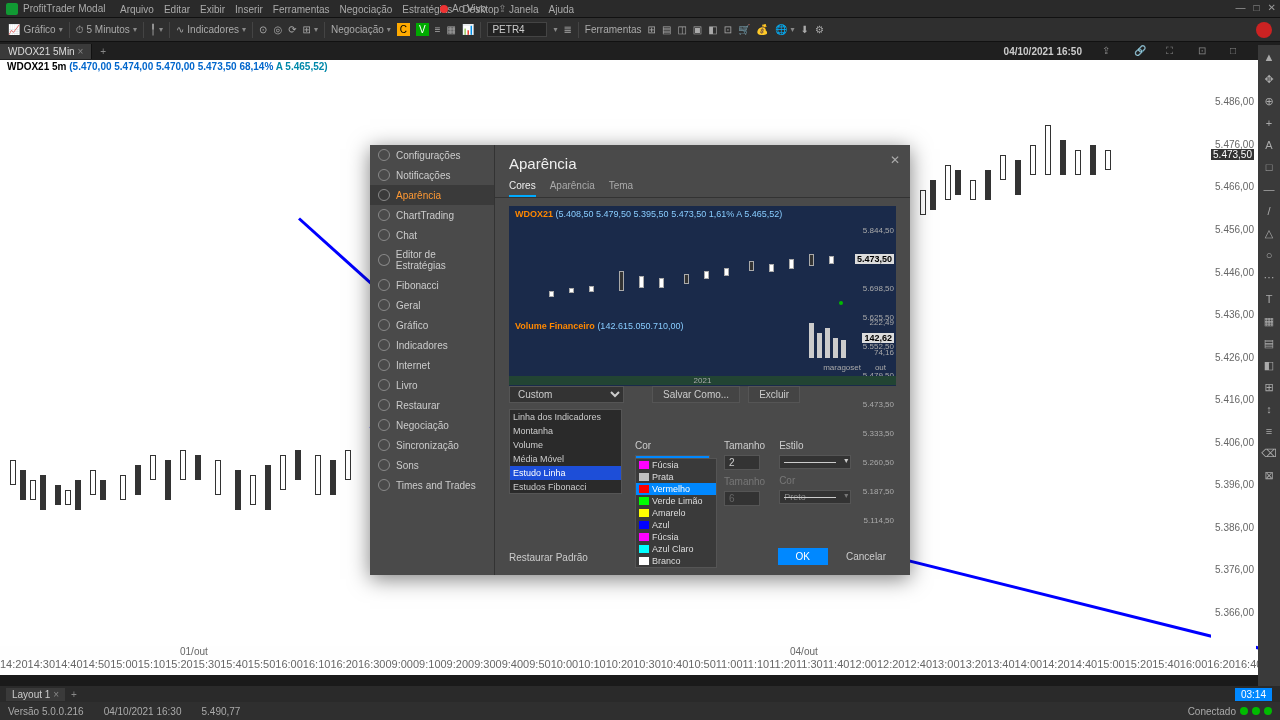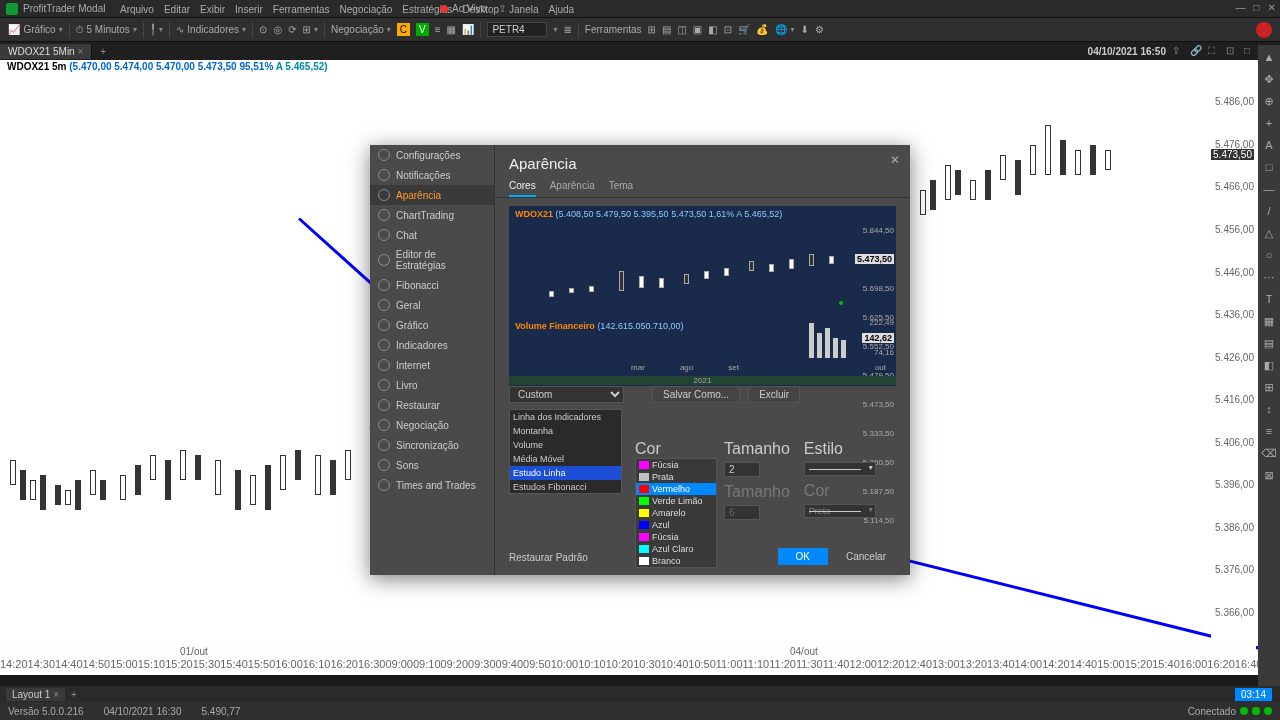--- a/index.html
+++ b/index.html
@@ -24,21 +24,21 @@
 .toolbar .sep { width: 1px; height: 16px; background: #444; }
 .toolbar .tb-item { color: #aaa; font-size: 10px; display: flex; align-items: center; gap: 3px; }
 .toolbar .chevron { font-size: 8px; color: #888; }
 .toolbar .search-box { background: #222; border: 1px solid #444; color: #ccc; padding: 1px 4px; font-size: 10px; width: 60px; }
 .toolbar .red-bell { width: 16px; height: 16px; background: #c22; border-radius: 50%; position: absolute; right: 8px; top: 22px; }
 
 
 .tabbar { height: 18px; background: #1f1f1f; display: flex; align-items: center; }
 .tabbar .tab { background: #3a3a3a; padding: 2px 8px; font-size: 10px; color: #ddd; border-right: 1px solid #111; }
 .tabbar .tab-add { padding: 2px 8px; color: #888; cursor: pointer; }
-.tabbar .right { margin-left: auto; display: flex; gap: 6px; padding-right: 6px; align-items: center; }
+.tabbar .right { margin-left: auto; display: flex; gap: 20px; padding-right: 6px; align-items: center; }
 .tabbar .datetime { font-size: 10px; color: #ccc; font-weight: bold; }
 .tabbar .ricon { width: 12px; height: 12px; font-size: 10px; color: #888; cursor: pointer; }
 
 
 .chart-area { position: absolute; top: 60px; left: 0; right: 0; bottom: 45px; background: #fff; }
 .chart-header { position: absolute; top: 1px; left: 7px; font-size: 10px; color: #333; font-weight: bold; }
 .chart-header .sym { color: #000; }
 .chart-header .vals { color: #06c; }
 .chart-header .ask { color: #08a; }
 
@@ -80,41 +80,41 @@
 .pv-header { position: absolute; top: 3px; left: 6px; font-size: 9px; }
 .pv-header .sym { color: #f80; font-weight: bold; }
 .pv-header .vals { color: #8cf; }
 .pv-vol { position: absolute; top: 115px; left: 6px; font-size: 9px; }
 .pv-vol .lbl { color: #f80; font-weight: bold; }
 .pv-vol .vals { color: #8cf; }
 .pv-yaxis { position: absolute; right: 2px; top: 0; font-size: 8px; color: #aaa; line-height: 9px; text-align: right; }
 .pv-ylabel { display: block; margin-top: 20px; }
 .pv-price-box { position: absolute; right: 2px; top: 48px; background: #ddd; color: #000; font-size: 9px; padding: 0 2px; font-weight: bold; }
 .pv-vol-box { position: absolute; right: 2px; top: 127px; background: #ddd; color: #000; font-size: 9px; padding: 0 2px; font-weight: bold; }
-.pv-xaxis { position: absolute; bottom: 14px; left: 0; right: 35px; display: flex; justify-content: center; font-size: 8px; color: #aaa; gap: 35px; }
+.pv-xaxis { position: absolute; bottom: 14px; left: 0; right: 35px; display: flex; justify-content: flex-end; font-size: 8px; color: #aaa; }
 .pv-year { position: absolute; bottom: 1px; left: 0; right: 0; text-align: center; font-size: 8px; color: #aaa; background: #243; }
 .pv-candle { position: absolute; width: 5px; background: #fff; border: 1px solid #aaa; }
 .pv-candle.dn { background: #333; }
 .pv-volbar { position: absolute; bottom: 28px; width: 5px; background: #ccc; }
 
 
 .ctrl-row { display: flex; align-items: center; gap: 8px; padding: 4px 14px; font-size: 10px; }
 .ctrl-label { color: #ccc; }
 .ctrl-select { background: #333; border: 1px solid #555; color: #ccc; padding: 1px 4px; font-size: 10px; }
 .ctrl-btn { background: #444; border: 1px solid #555; color: #ccc; padding: 2px 10px; font-size: 10px; cursor: pointer; }
 
 
 .indic-list { margin: 2px 0 0 14px; width: 113px; background: #2a2a2a; border: 1px solid #555; height: 85px; overflow-y: auto; }
 .indic-list .ind-item { font-size: 9px; color: #ccc; padding: 2px 3px; cursor: pointer; }
 .indic-list .ind-item.sel { background: #1d4ed8; color: #fff; }
 
 
 .props { position: absolute; top: 295px; left: 140px; right: 14px; display: flex; gap: 14px; }
 .prop-col { display: flex; flex-direction: column; gap: 4px; }
-.prop-lbl { font-size: 16px; color: #ccc; }
+.prop-lbl { font-size: 10px; color: #ccc; }
 .color-picker { background: #08f; color: #fff; border: 1px solid #555; padding: 1px 4px; font-size: 9px; width: 75px; display: flex; align-items: center; gap: 3px; }
 .cp-swatch { width: 10px; height: 8px; background: #f0f; }
 .size-input { background: #333; border: 1px solid #555; color: #ccc; padding: 1px 4px; font-size: 10px; width: 36px; }
 .style-line { background: #333; border: 1px solid #555; width: 72px; height: 14px; position: relative; }
 .style-line::after { content: ""; position: absolute; top: 6px; left: 4px; right: 14px; height: 1px; background: #ccc; }
 
 
 .color-dd { position: absolute; top: 313px; left: 140px; width: 82px; background: #3a3a3a; border: 1px solid #555; z-index: 10; }
 .color-dd .cd-item { display: flex; align-items: center; gap: 3px; padding: 1px 3px; font-size: 9px; color: #ddd; cursor: pointer; }
 .color-dd .cd-item.sel { background: #08f; color: #fff; }
@@ -218,21 +218,21 @@
     <span class="ricon">⛶</span>
     <span class="ricon">⊡</span>
     <span class="ricon">□</span>
     <span class="ricon">✕</span>
   </div>
 </div>
 
 <div class="chart-area">
   <div class="chart-header">
     <span class="sym">WDOX21 5m</span>
-    <span class="vals">(5.470,00  5.474,00  5.470,00  5.473,50  95,51%</span>
+    <span class="vals">(5.470,00  5.474,00  5.470,00  5.473,50  68,14%</span>
     <span class="ask">A 5.465,52)</span>
   </div>
 
   <div class="candle" style="left:10px;top:400px;height:25px"></div>
   <div class="candle filled" style="left:20px;top:410px;height:30px"></div>
   <div class="candle" style="left:30px;top:420px;height:20px"></div>
   <div class="candle filled" style="left:40px;top:415px;height:35px"></div>
   <div class="candle filled" style="left:55px;top:425px;height:20px"></div>
   <div class="candle" style="left:65px;top:430px;height:15px"></div>
   <div class="candle filled" style="left:75px;top:420px;height:30px"></div>

